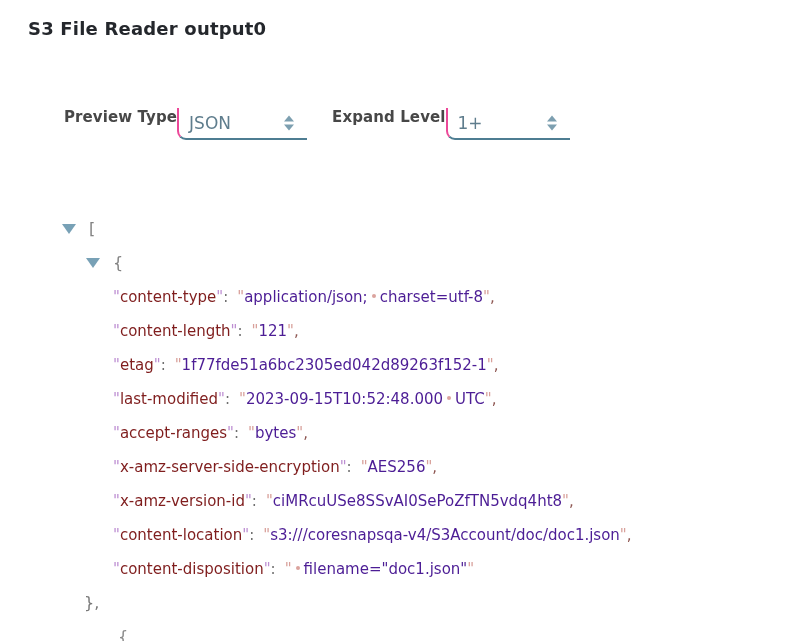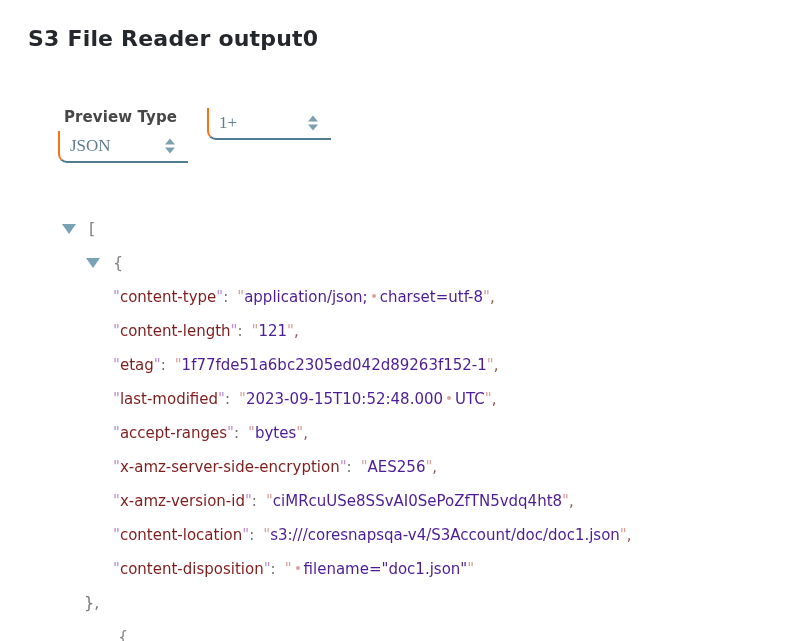--- a/index.html
+++ b/index.html
@@ -3,34 +3,34 @@
 <meta charset="utf-8">
 <style>
   html, body { margin: 0; padding: 0; background: #ffffff; }
   .page {
     position: relative; width: 800px; height: 641px;
     background: #ffffff; overflow: hidden;
     font-family: "DejaVu Sans", "Liberation Sans", sans-serif;
   }
   .title {
     position: absolute; left: 28px; top: 18px;
-    font-size: 22px; font-weight: 700; color: #24272c; letter-spacing: 0.2px; margin-top: 8px;
+    font-size: 18px; font-weight: 700; color: #24272c; letter-spacing: 0.2px;
   }
   .controls { position: absolute; left: 58px; top: 108px; display: flex; gap: 19px; }
-  .control { display: flex; flex-direction: column; }
+  .control { display: flex; }
   .control-label {
     font-size: 15px; font-weight: 600; color: #474747;
     padding-left: 6px; margin-bottom: 5px; letter-spacing: 0.1px;
   }
   .select {
     position: relative; height: 32px;
-    border-left: 2px solid #f97316; border-bottom: 2px solid #4e7d92;
+    border-left: 2px solid #ec4899; border-bottom: 2px solid #4e7d92;
     border-bottom-left-radius: 9px;
     display: flex; align-items: center; padding-left: 10px;
-    color: #5f7d8d; font-size: 17px; cursor: pointer; box-sizing: border-box; font-family: Liberation Serif, serif;
+    color: #5f7d8d; font-size: 17px; cursor: pointer; box-sizing: border-box;
   }
   .select.w1 { width: 130px; }
   .select.w2 { width: 124px; }
   .spinner {
     position: absolute; right: 13px; top: 50%; transform: translateY(-50%);
     display: flex; flex-direction: column; gap: 3px;
   }
   .sp-up { width: 0; height: 0; border-left: 5px solid transparent; border-right: 5px solid transparent; border-bottom: 6px solid #7d9fb0; }
   .sp-down { width: 0; height: 0; border-left: 5px solid transparent; border-right: 5px solid transparent; border-top: 6px solid #7d9fb0; }
 
@@ -72,20 +72,21 @@
         <span>JSON</span>
         <span class="spinner">
           <span class="sp-up"></span>
           <span class="sp-down"></span>
         </span>
       </div>
     </div>
 
 
     <div class="control">
+      <div class="control-label">Expand Level</div>
       <div class="select w2">
         <span>1+</span>
         <span class="spinner">
           <span class="sp-up"></span>
           <span class="sp-down"></span>
         </span>
       </div>
     </div>
 
   </div>

